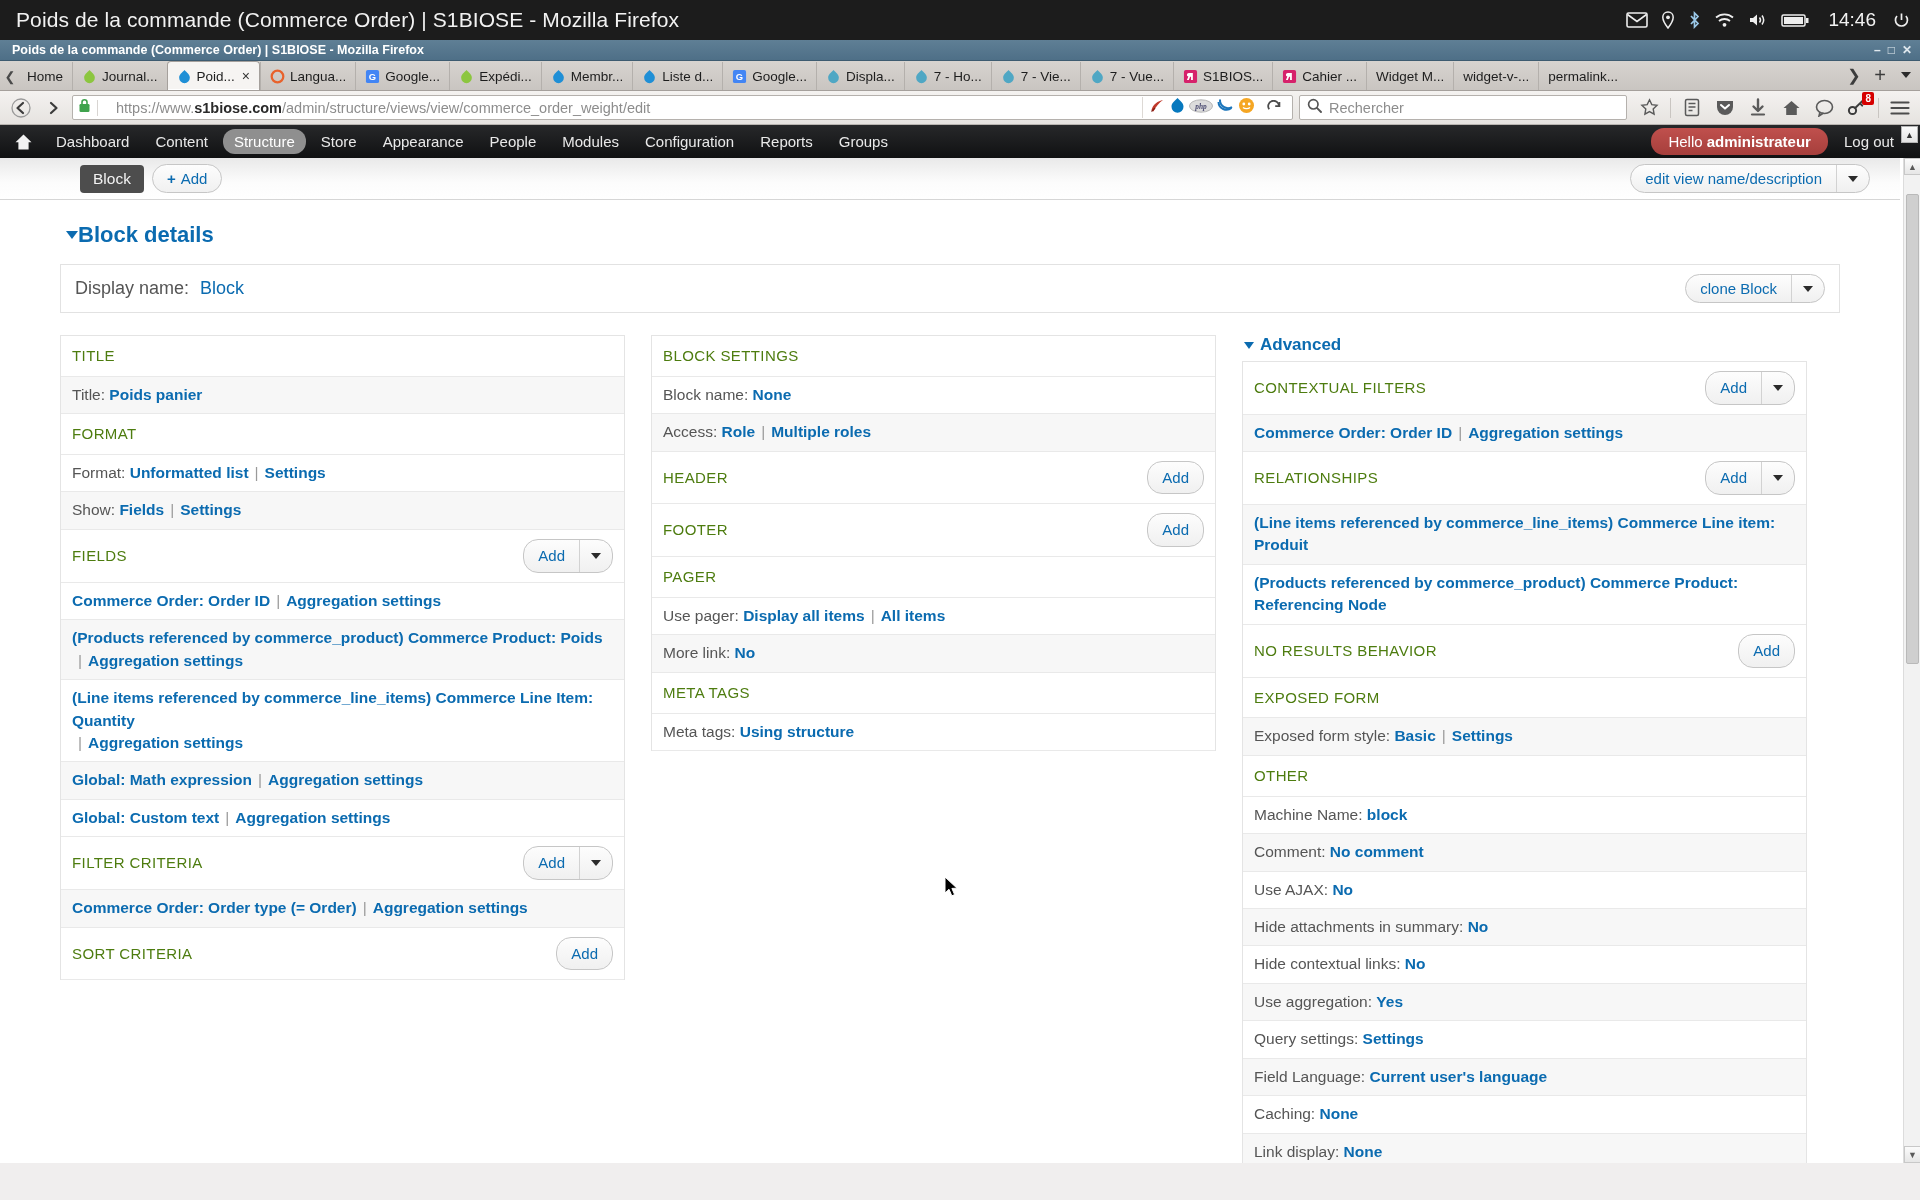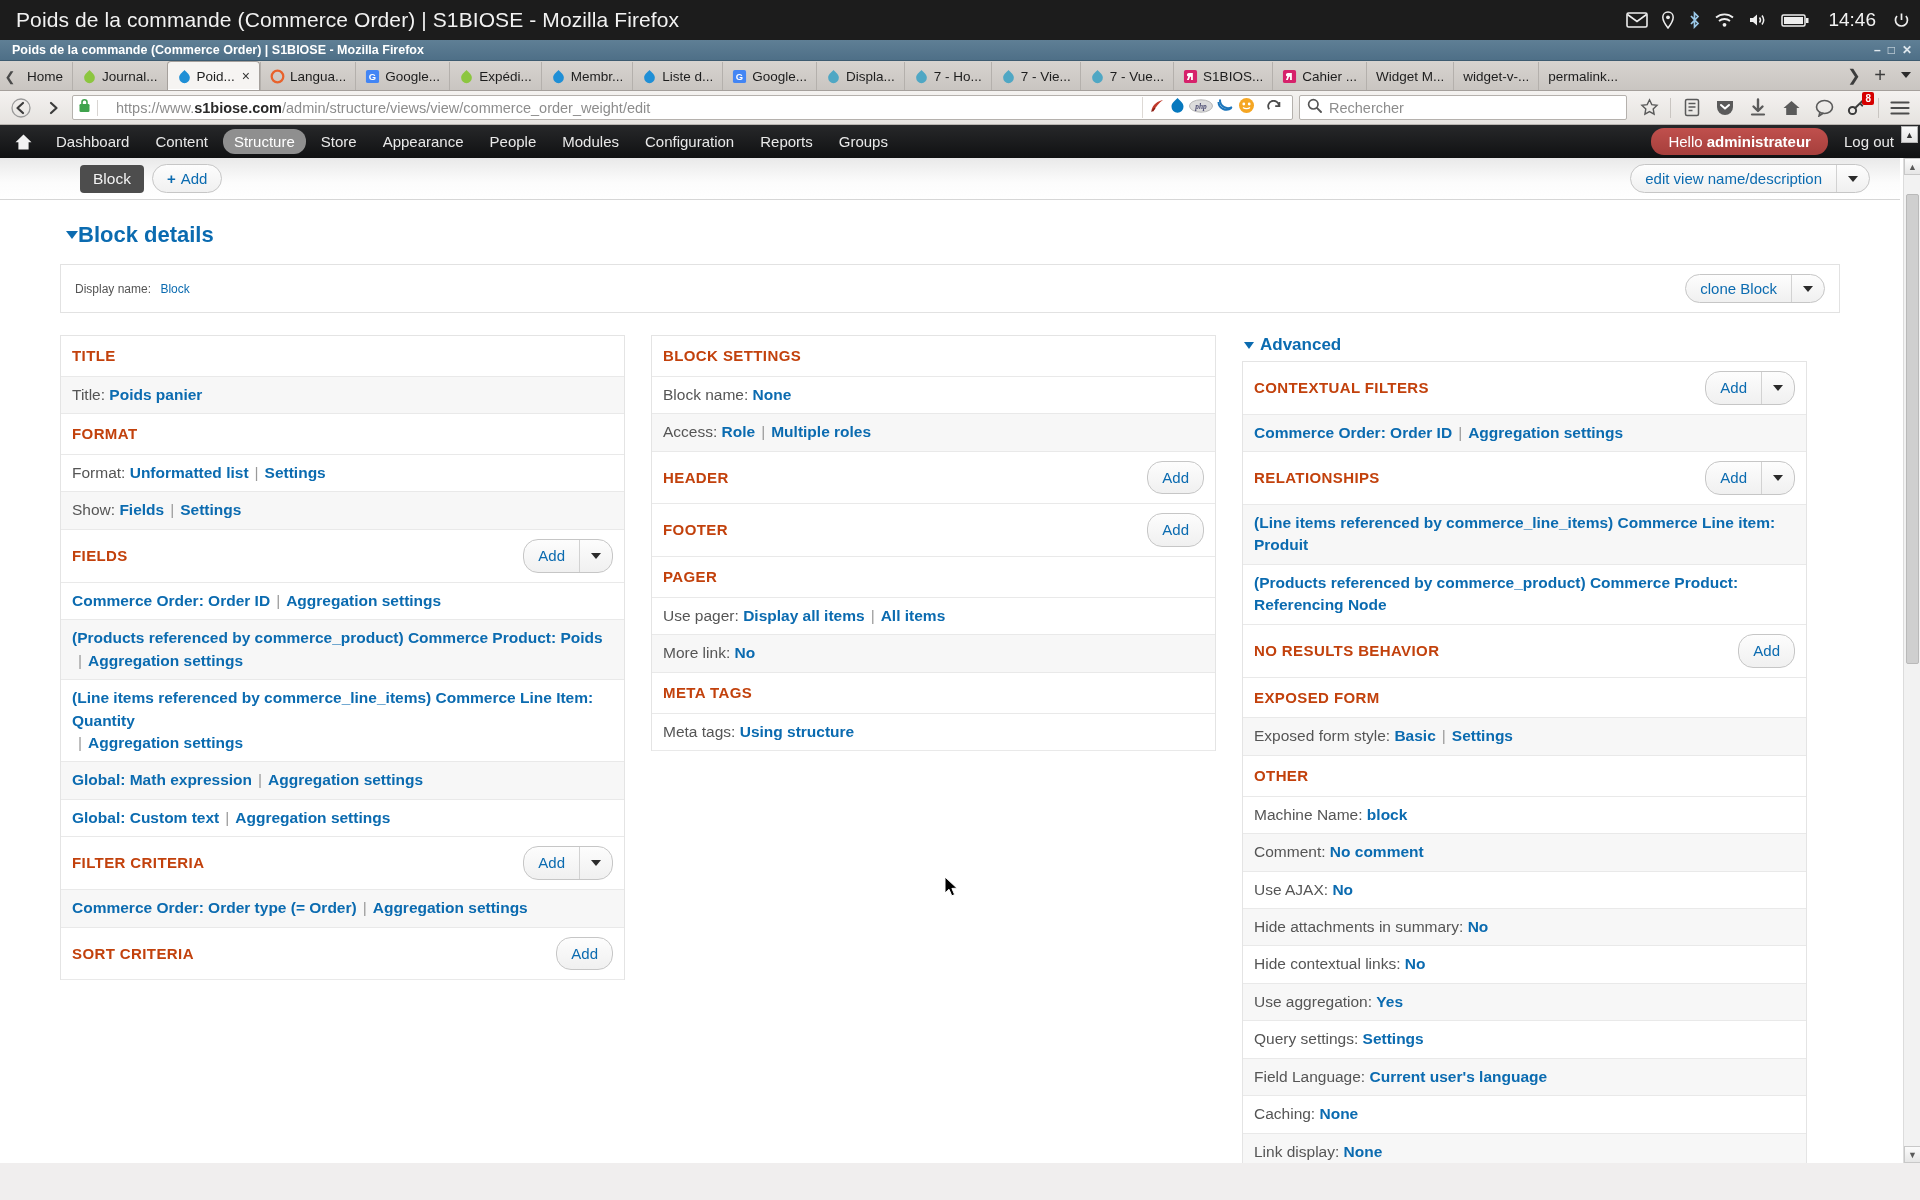--- a/index.html
+++ b/index.html
@@ -138,35 +138,35 @@
     font-size:22px; font-weight:bold; color:#0b6bb0; margin:0 0 16px 6px;
     display:flex; align-items:center; 
   }
   .tri-down { width:0;height:0;border-left:6px solid transparent;border-right:6px solid transparent;border-top:8px solid #0b6bb0;}
   .tri-down.small { border-left-width:5px;border-right-width:5px;border-top-width:7px;}
 
   .displayname-row {
     border:1px solid #e2e2e2; background:#fff; padding:9px 14px;
     display:flex; align-items:center; justify-content:space-between; margin-bottom:22px;
   }
-  .dn-label { font-size:12px; color:#555; }
+  .dn-label { font-size:18px; color:#555; }
   .dn-label a { color:#0b6bb0; text-decoration:none; margin-left:6px; }
 
   .cols { display:flex; gap:26px; align-items:flex-start; }
   .col { flex:1 1 0; min-width:0; }
   .col.left { max-width:565px; }
   .col.mid  { max-width:565px; }
   .col.right{ max-width:565px; }
 
   .panel { border:1px solid #e4e4e4; border-bottom:none; background:#fff; }
   .panel .row { border-bottom:1px solid #e9e9e9; padding:7px 11px; font-size:15.5px;
     display:flex; align-items:center; justify-content:space-between; gap:8px; line-height:1.45; }
   .panel .row.alt { background:#f7f7f7; }
   .panel .row.hd { padding:9px 11px; }
-  .hd-title { font-size:15px; font-weight:bold; color:#c2410c; letter-spacing:.4px; }
+  .hd-title { font-size:15px; font-weight:normal; color:#4d7c0f; letter-spacing:.4px; }
   .row .txt { color:#555; }
   .row a { color:#0b6bb0; text-decoration:none;font-weight:bold; }
   .row .sep { color:#9a9a9a; margin:0 6px; }
   .rowbody { flex:1 1 auto; min-width:0; }
 
   .adv-header { font-size:17px; font-weight:bold; color:#0b6bb0; margin:0 0 6px 2px;
     display:flex; align-items:center; gap:6px; }
 
   .mouse-cursor { position:absolute; left:944px; top:718px; pointer-events:none; }
 

